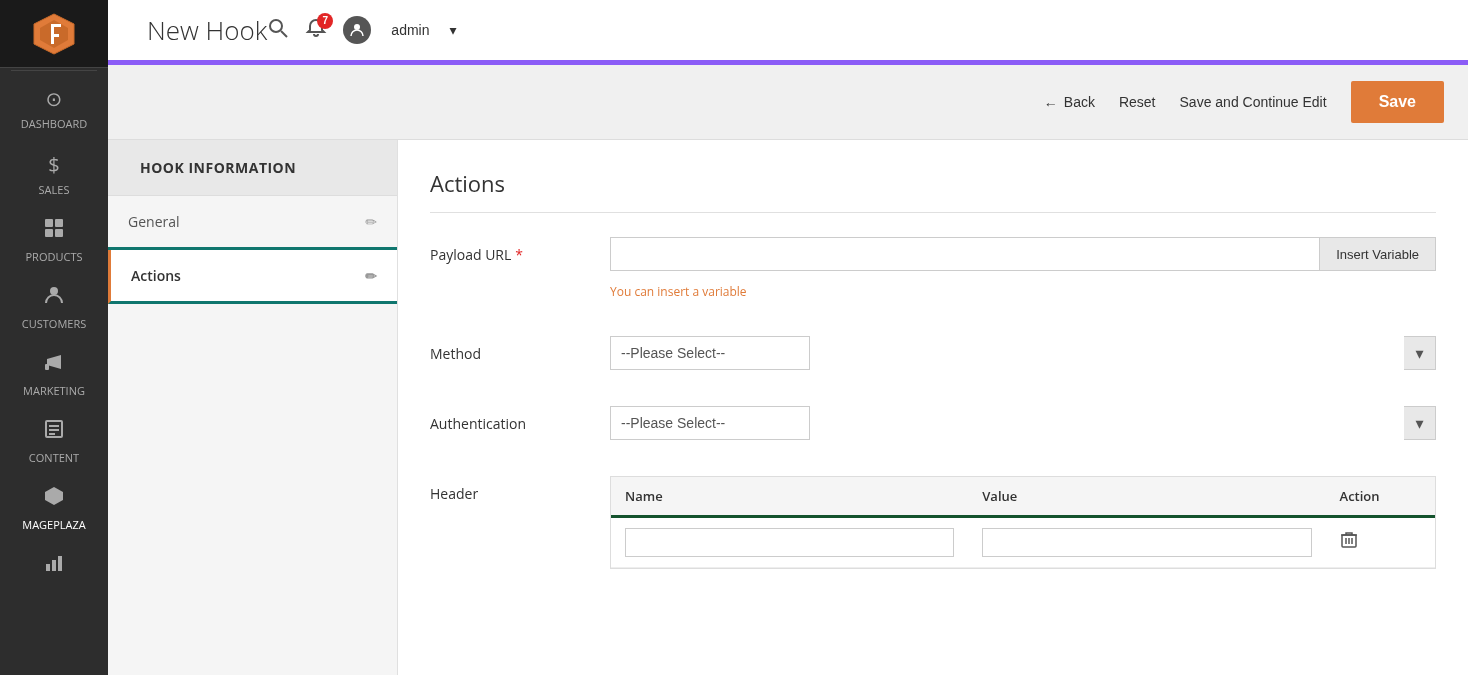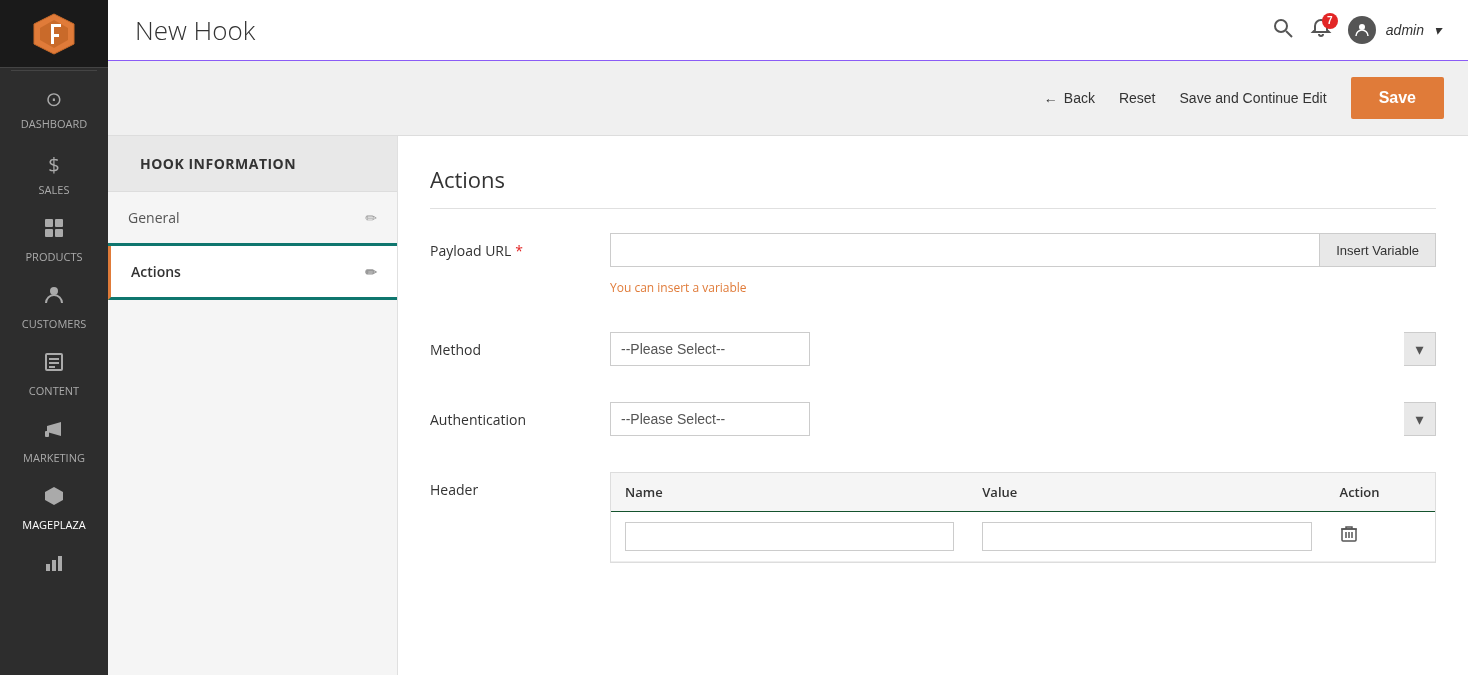--- a/index.html
+++ b/index.html
@@ -52,25 +52,24 @@
     .main {
       flex: 1;
       display: flex;
       flex-direction: column;
       overflow: hidden;
     }
 
     
     .top-header {
       background: #fff;
-      padding: 12px 27px;
-      display: flex;
-      align-items: center;
-      justify-content: space-between;
-      border-bottom: 1px solid #8b5cf6;
+      padding: 12px 39px;
+      display: flex;
+      align-items: center;
+      border-bottom: 5px solid #8b5cf6;
       min-height: 56px;
     }
     .page-title {
       font-size: 26px;
       font-weight: 300;
       color: #333;
     }
     .header-right {
       display: flex;
       align-items: center;
@@ -105,24 +104,23 @@
       align-items: center;
       justify-content: center;
       font-weight: bold;
     }
     .admin-btn {
       background: none;
       border: none;
       cursor: pointer;
       display: flex;
       align-items: center;
-      gap: 10px;
-      color: #333;
-      font-size: 14px;
-      font-style: italic;
+      gap: 20px;
+      color: #333;
+      font-size: 14px;
     }
     .admin-avatar {
       width: 28px;
       height: 28px;
       background: #555;
       border-radius: 50%;
       display: flex;
       align-items: center;
       justify-content: center;
       color: #fff;
@@ -311,21 +309,21 @@
     .header-table {
       width: 100%;
       border-collapse: collapse;
     }
     .header-table th {
       background: #f5f5f5;
       padding: 10px 14px;
       font-size: 13px;
       font-weight: 600;
       color: #333;
-      border-bottom: 1px solid #14532d;
+      border-bottom: 3px solid #14532d;
       text-align: left;
     }
     .header-table td {
       padding: 10px 14px;
       border-bottom: 1px solid #eee;
       vertical-align: middle;
     }
     .header-table input[type="text"] {
       border: 1px solid #ccc;
       padding: 6px 8px;
@@ -385,37 +383,37 @@
         <circle cx="11" cy="7" r="4" fill="#aaa"></circle>
         <path d="M3 19c0-4.4 3.6-8 8-8s8 3.6 8 8" stroke="#aaa" stroke-width="2" fill="none"></path>
       </svg>
     </span>
     <span>CUSTOMERS</span>
   </div>
 
   <div class="sidebar-item">
     <span class="icon">
       <svg width="22" height="22" viewBox="0 0 22 22" fill="none">
+        <path d="M4 14V8l14-4v14L4 14z" fill="#aaa"></path>
+        <rect x="2" y="13" width="4" height="6" rx="1" fill="#aaa"></rect>
+      </svg>
+    </span>
+    <span>MARKETING</span>
+  </div>
+
+  <div class="sidebar-item">
+    <span class="icon">
+      <svg width="22" height="22" viewBox="0 0 22 22" fill="none">
         <rect x="3" y="3" width="16" height="16" rx="1" stroke="#aaa" stroke-width="2" fill="none"></rect>
         <rect x="6" y="7" width="10" height="2" fill="#aaa"></rect>
         <rect x="6" y="11" width="10" height="2" fill="#aaa"></rect>
         <rect x="6" y="15" width="6" height="2" fill="#aaa"></rect>
       </svg>
     </span>
     <span>CONTENT</span>
-  </div>
-
-  <div class="sidebar-item">
-    <span class="icon">
-      <svg width="22" height="22" viewBox="0 0 22 22" fill="none">
-        <path d="M4 14V8l14-4v14L4 14z" fill="#aaa"></path>
-        <rect x="2" y="13" width="4" height="6" rx="1" fill="#aaa"></rect>
-      </svg>
-    </span>
-    <span>MARKETING</span>
   </div>
 
   <div class="sidebar-item active">
     <span class="icon">
       <svg width="22" height="22" viewBox="0 0 22 22" fill="none">
         <path d="M11 2L20 7v8l-9 5-9-5V7z" fill="#aaa"></path>
       </svg>
     </span>
     <span>MAGEPLAZA</span>
   </div>

